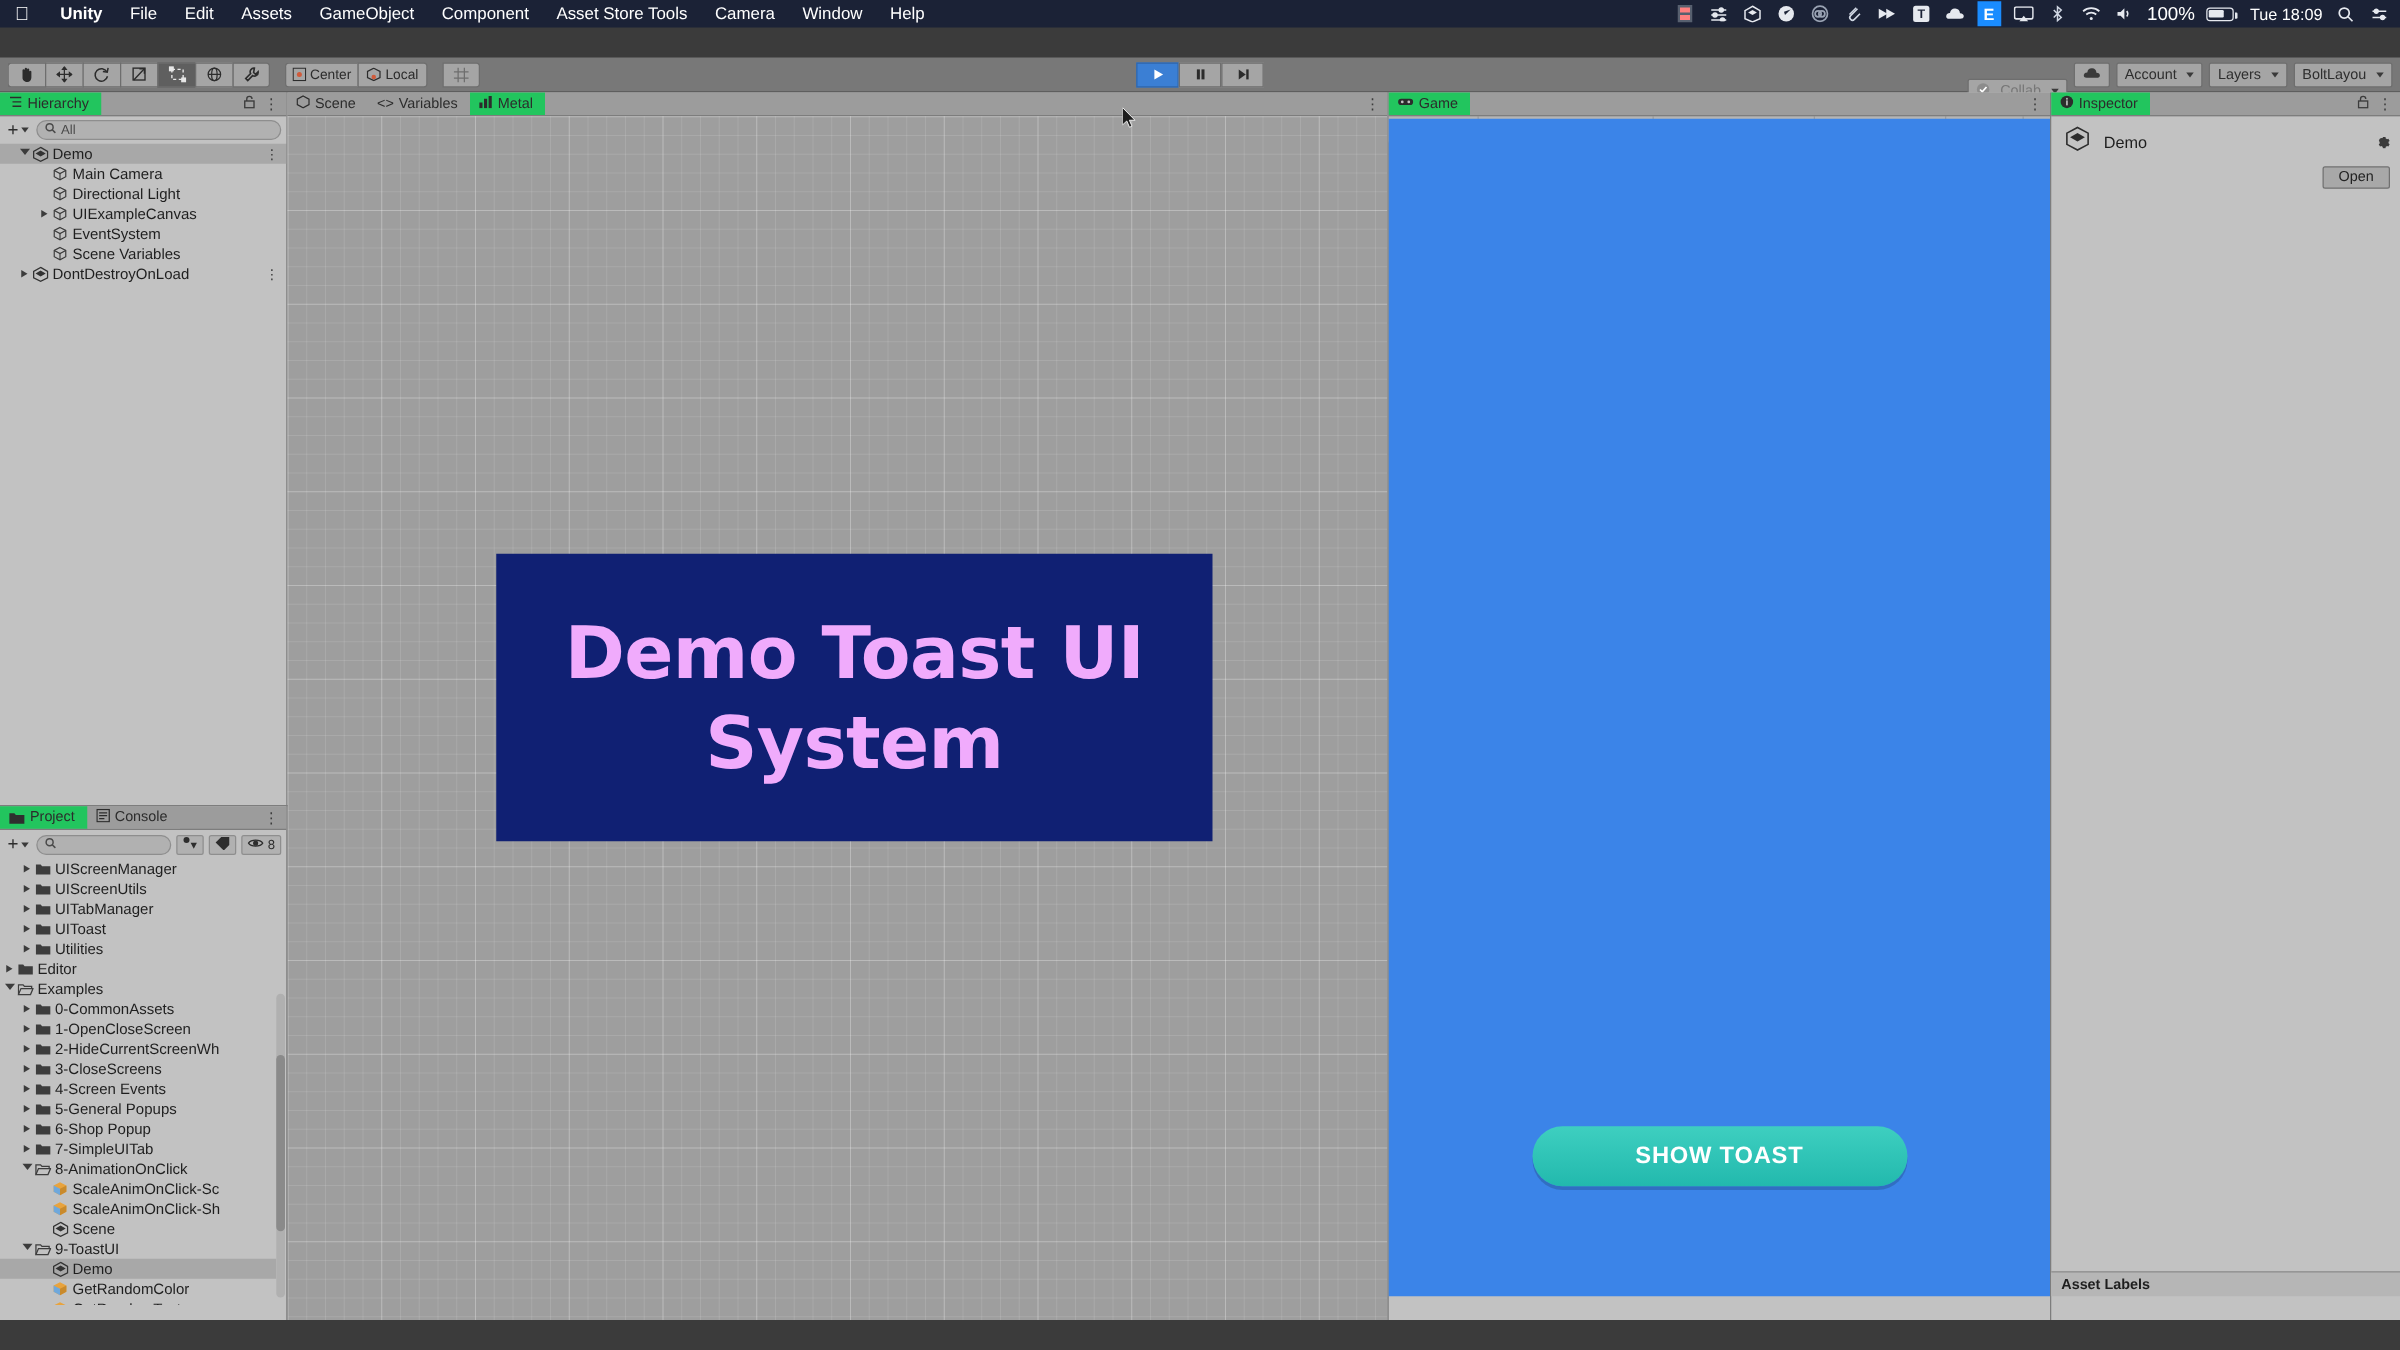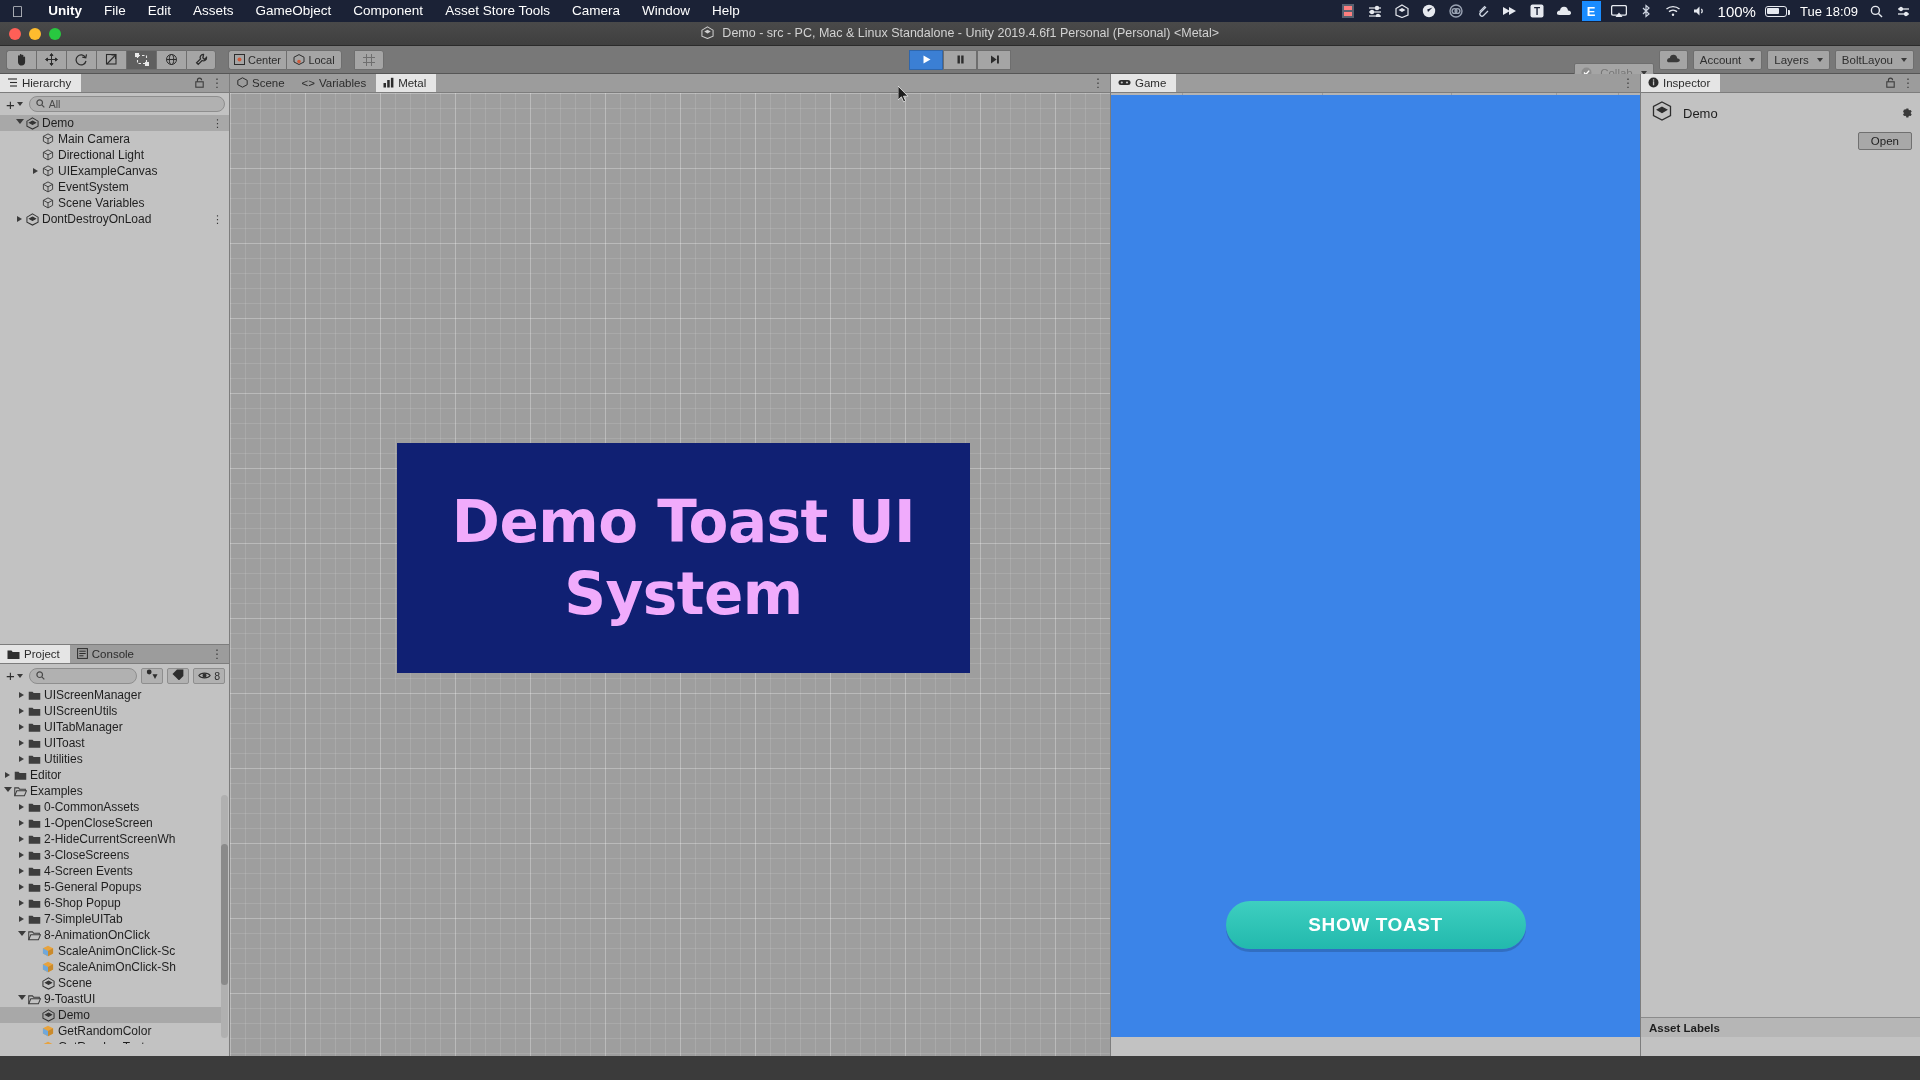--- a/index.html
+++ b/index.html
@@ -88,21 +88,21 @@
   .panel { position: absolute; background: #c2c2c2; }
   .tabstrip {
     height: 19px; background: #9c9c9c; display: flex; align-items: stretch;
     position: relative; border-bottom: 1px solid #7d7d7d;
   }
   .tab {
     display: inline-flex; align-items: center; gap: 4px;
     padding: 0 10px 0 7px; font-size: 11.5px; color: #2c2c2c;
     background: #9c9c9c; white-space: nowrap;
   }
-  .tab.sel { background: #e5e5e5; }
+  .tab.sel { background: #22c55e; }
   .tabstrip .tabtools { margin-left: auto; display: flex; align-items: center; gap: 7px; padding-right: 6px; color: #3c3c3c; font-size: 11px; }
   .dots { letter-spacing: 0px; font-size: 12px; line-height: 1; }
 
   
   #hierarchy { left: 0; top: 74px; width: 230px; height: 570px; background: #c2c2c2; border-right: 1px solid #7d7d7d; }
   .hsearchrow { height: 22px; display: flex; align-items: center; padding: 0 4px; gap: 4px; background: #c2c2c2; }
   .plusbtn { display: inline-flex; align-items: center; gap: 2px; color: #2d2d2d; font-size: 15px; padding: 0 2px; }
   .searchfield {
     flex: 1; height: 16px; background: #b1b1b1; border: 1px solid #8e8e8e; border-radius: 8px;
     display: flex; align-items: center; padding: 0 6px; gap: 4px;
@@ -320,36 +320,20 @@
         <svg width="13" height="13" viewBox="0 0 13 13" fill="none" stroke="#e6e9ef" stroke-width="1.3">
             <line x1="1" y1="4" x2="12" y2="4"></line>
             <line x1="1" y1="9" x2="12" y2="9"></line>
             <circle cx="4" cy="4" r="1.5" fill="#e6e9ef"></circle>
             <circle cx="9" cy="9" r="1.5" fill="#e6e9ef"></circle>
           </svg>
       </span>
     </div>
   </div>
 
-  <div class="titlebar">
-    <div class="lights">
-      <span class="l-red"></span>
-      <span class="l-yel"></span>
-      <span class="l-grn"></span>
-    </div>
-    <div class="title-text">
-      <span class="title-uicon">
-        <svg width="13" height="13" viewBox="0 0 14 14">
-            <polygon points="7,1 13,4.5 13,11 7,13.5 1,11 1,4.5" fill="none" stroke="#cfcfcf" stroke-width="1.1"></polygon>
-            <polygon points="7,4 10.5,6 7,8 3.5,6" fill="#cfcfcf"></polygon>
-          </svg>
-      </span>
-      <span>Demo - src - PC, Mac &amp; Linux Standalone - Unity 2019.4.6f1 Personal (Personal) &lt;Metal&gt;</span>
-    </div>
-  </div>
 
   <div class="toolbar">
     <div class="tgroup">
       <span class="tbtn">
         <svg width="13" height="13" viewBox="0 0 13 13" fill="#2c2c2c">
             <path d="M3 7V3.2a.9.9 0 0 1 1.8 0V6V2a.9.9 0 0 1 1.8 0v4V2.6a.9.9 0 0 1 1.8 0V6.5V4.2a.9.9 0 0 1 1.7 0V9c0 2.2-1.3 3.6-3.3 3.6S3 11.2 3 9.2Z"></path>
           </svg>
       </span>
       <span class="tbtn">
         <svg width="13" height="13" viewBox="0 0 13 13" fill="none" stroke="#2c2c2c" stroke-width="1">

